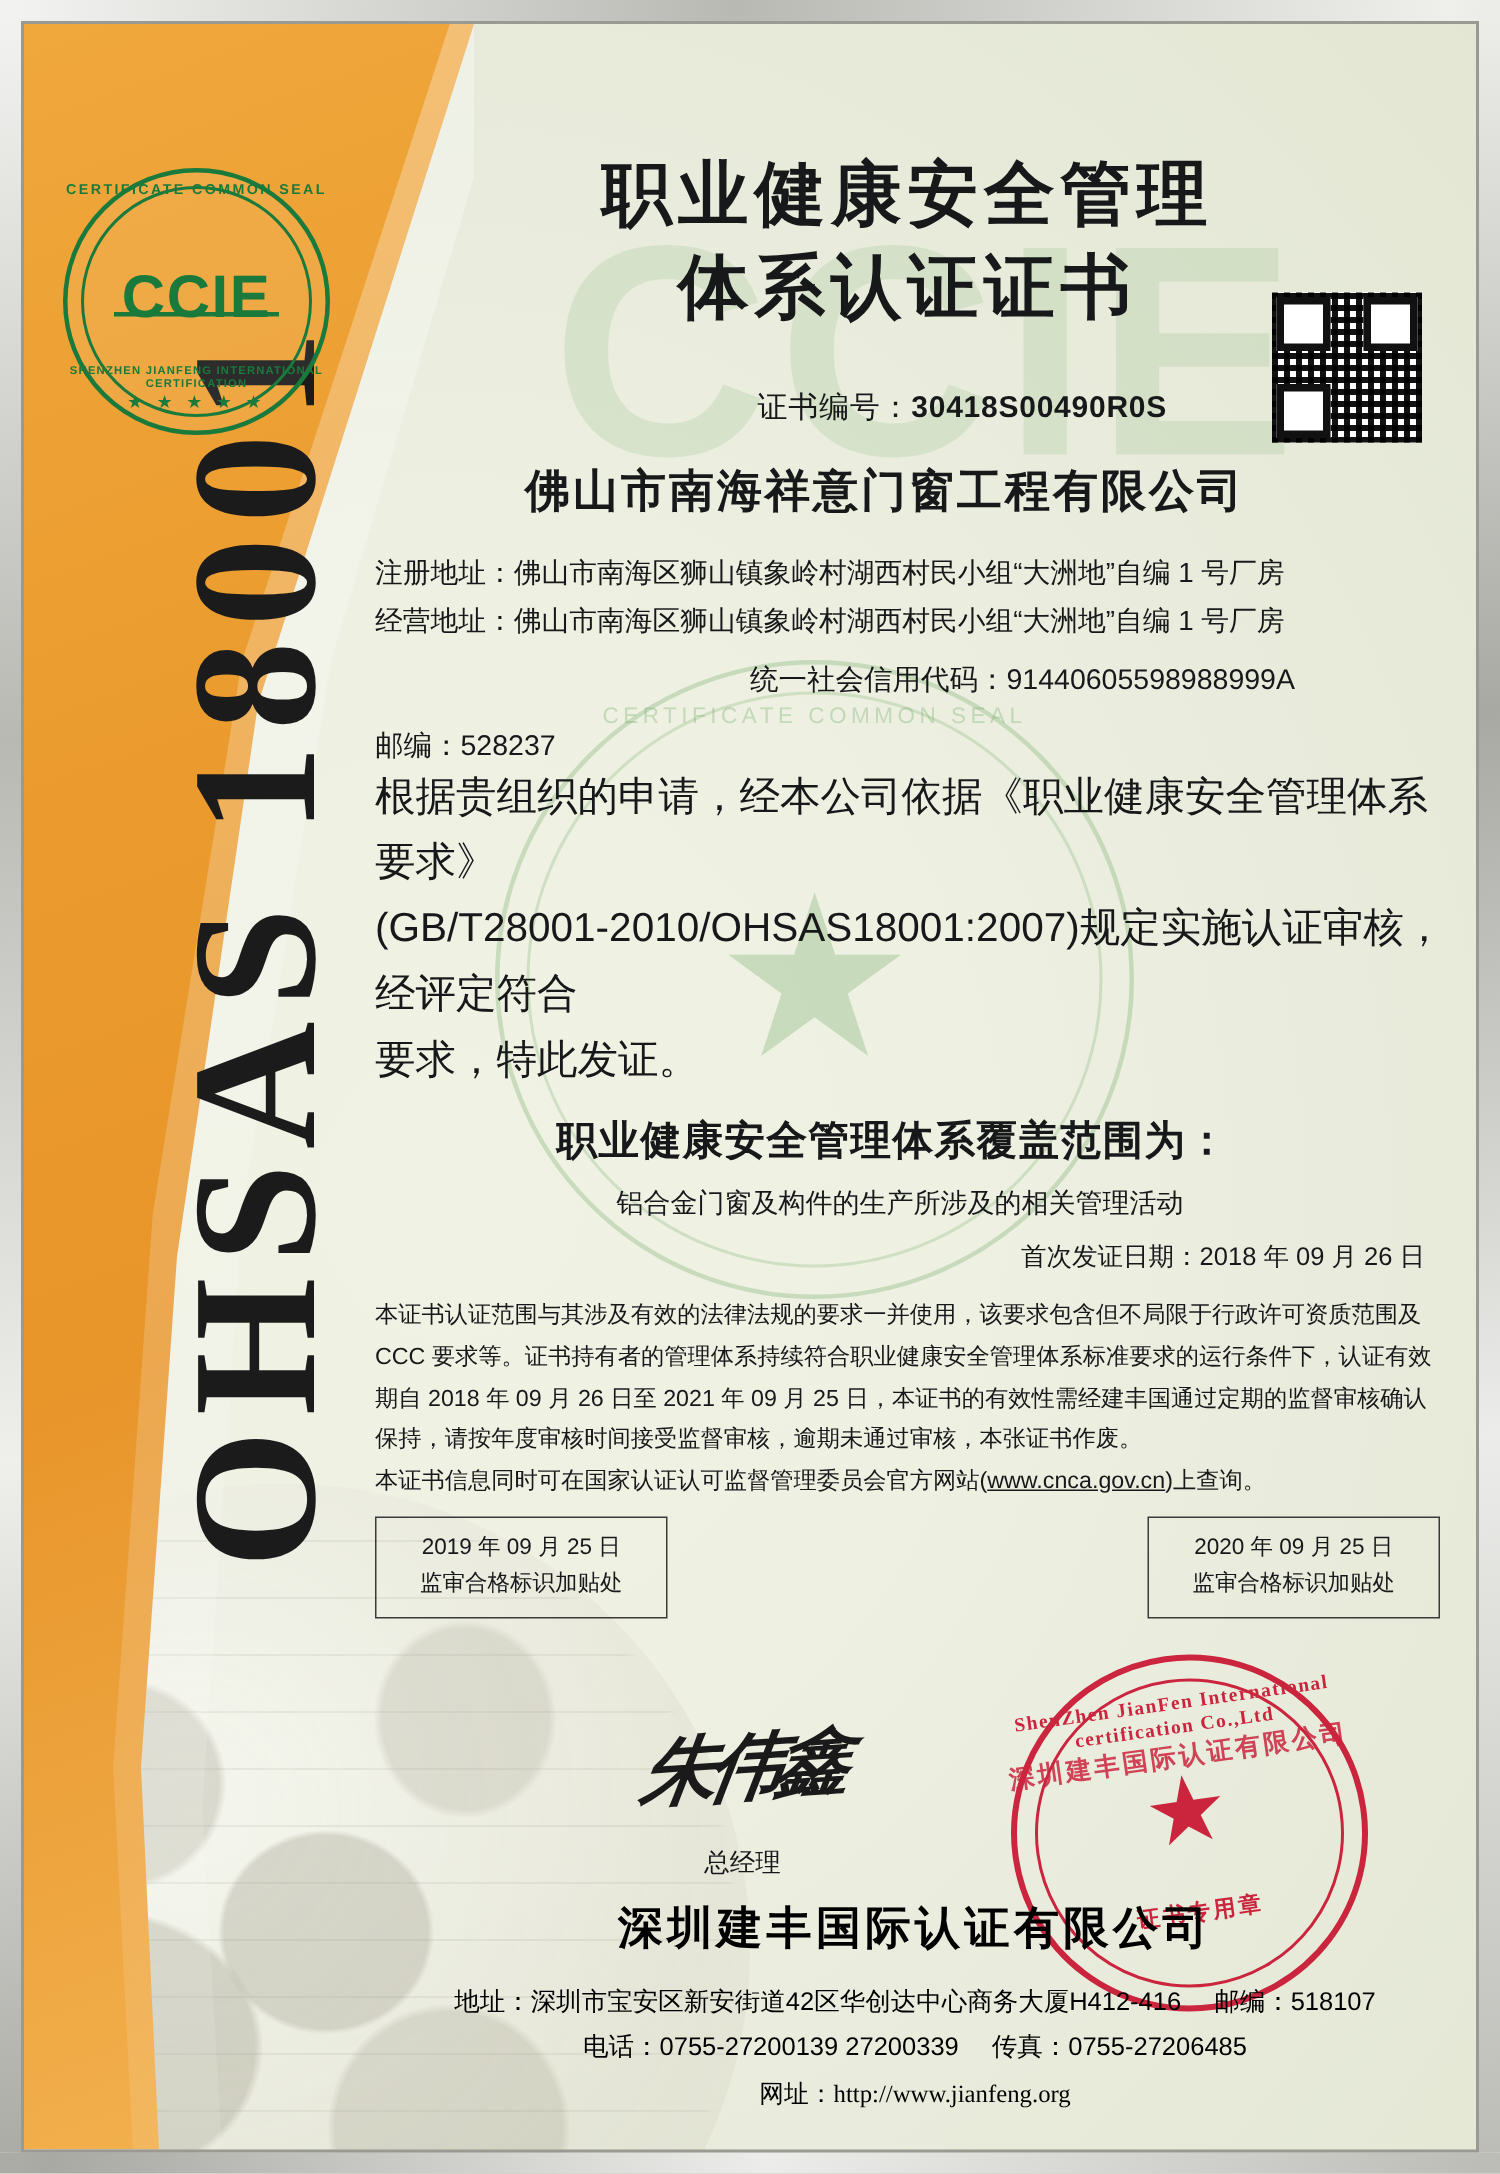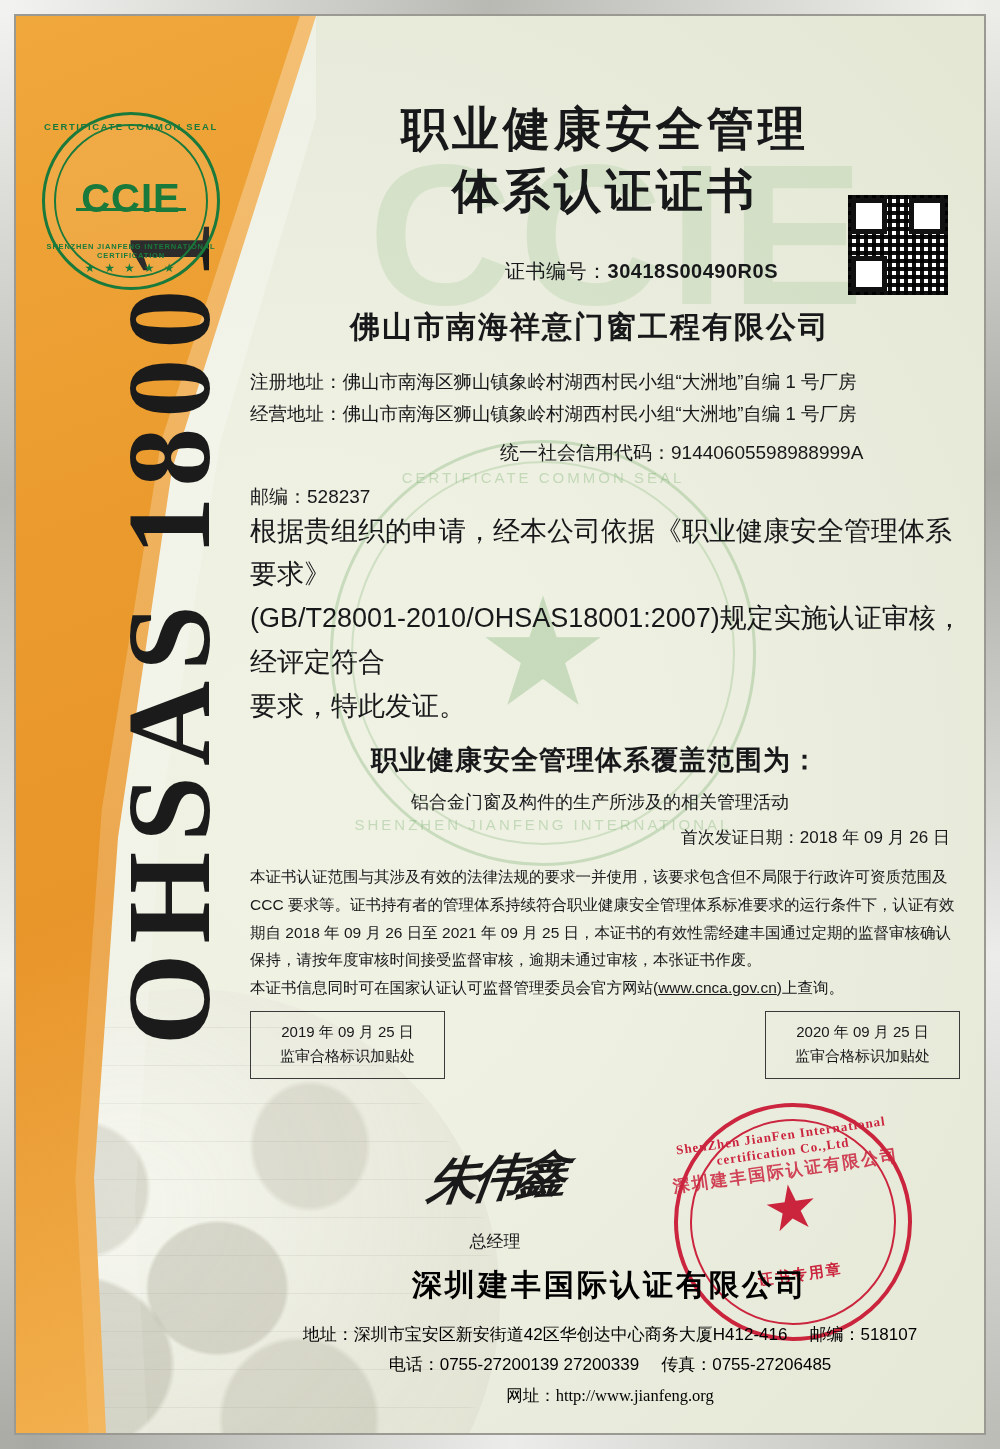--- a/index.html
+++ b/index.html
@@ -417,21 +417,20 @@
 
   <div class="globe">
     <div class="meridians"></div>
   </div>
 
   <div class="wm-ccie">CCIE</div>
 
   <div class="wm-seal">
     <div class="arc-top">CERTIFICATE COMMON SEAL</div>
     <div class="star">★</div>
-    <div class="arc-bot">SHENZHEN JIANFENG INTERNATIONAL</div>
   </div>
 
   <div class="band">
     <div class="shape"></div>
     <div class="shape2"></div>
   </div>
   <div class="ohsas">OHSAS 18001</div>
 
   <div class="logo">
     <div class="ring"></div>

